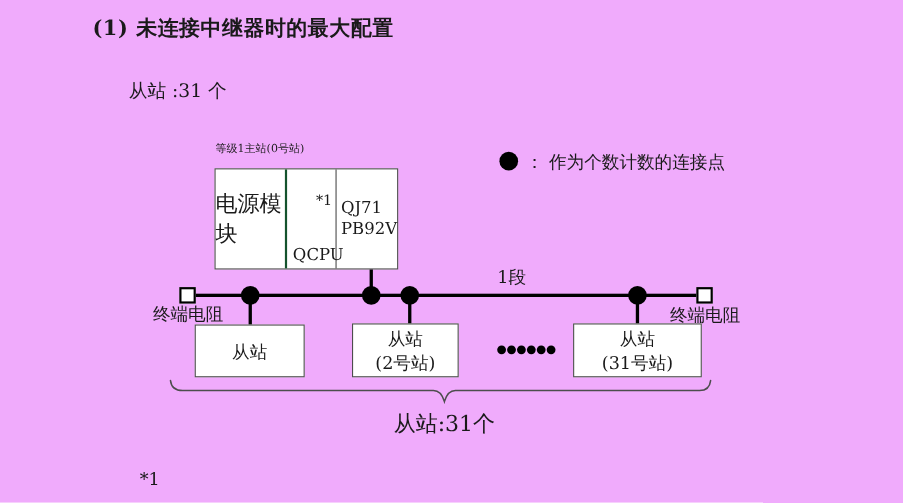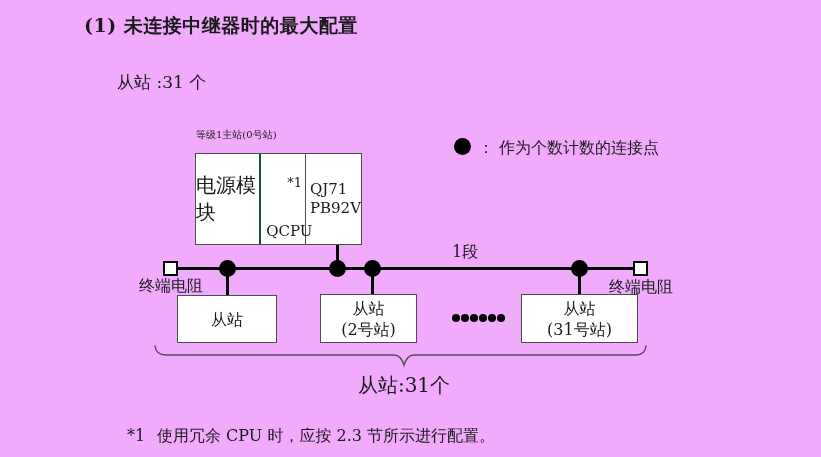--- a/index.html
+++ b/index.html
@@ -136,15 +136,14 @@
     <span>从站</span>
     <span>(31号站)</span>
   </div>
 
   <svg class="abs brace-svg" width="500" height="32" viewBox="0 0 500 32">
     <path d="M 5 4 Q 6 13 16 13 L 244 13 Q 251 13 254 23 Q 257 13 264 13 L 486 13 Q 495 13 496 4" fill="none" stroke="#4d4d4d" stroke-width="1.4" stroke-linecap="round"></path>
   </svg>
   <div class="abs brace-label">从站:31个</div>
 
   <div class="abs footnote-ref">*1</div>
-  <div class="abs footnote-text">使用冗余 CPU 时，应按 2.3 节所示进行配置。</div>
 
 </div>
 
 </body></html>

